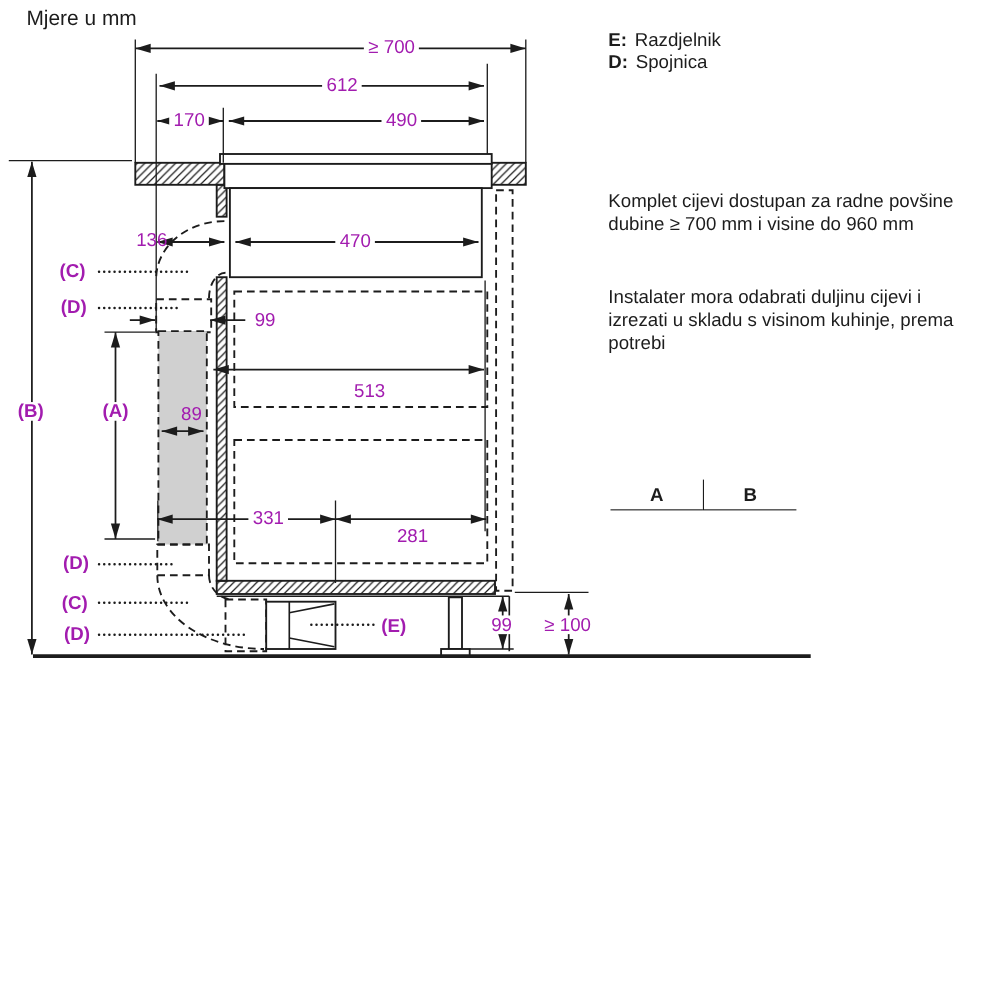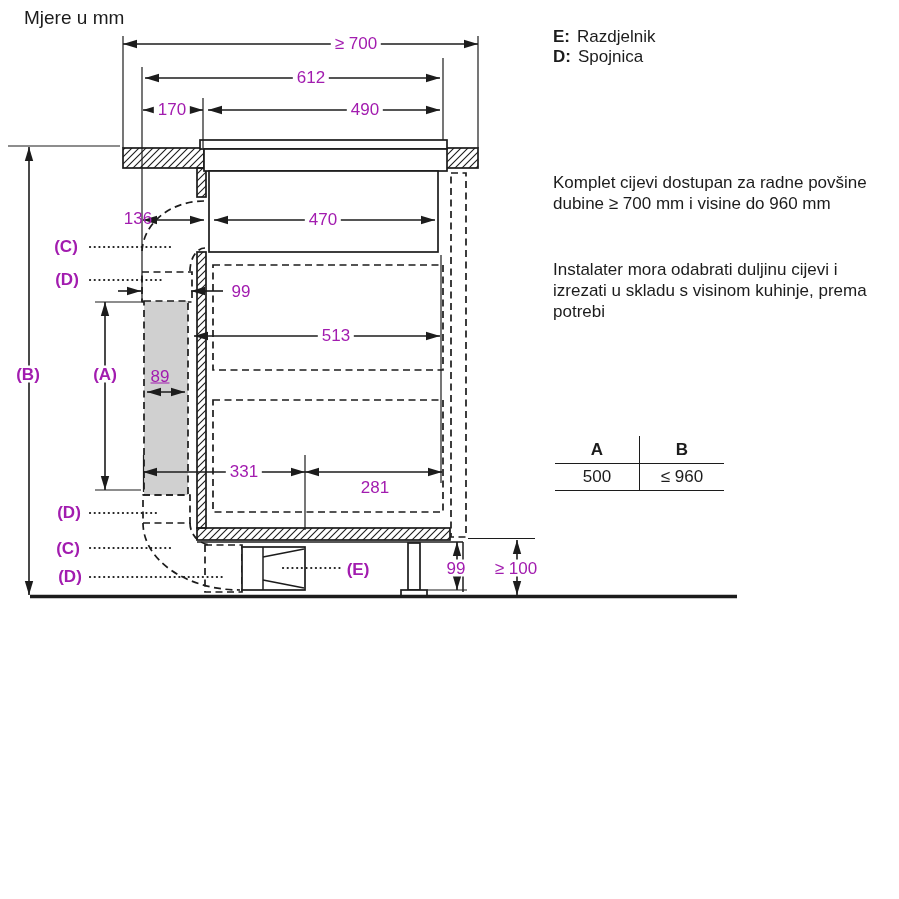--- a/index.html
+++ b/index.html
@@ -122,22 +122,22 @@
 
   <div class="title">Mjere u mm</div>
 
   <div class="lbl bg" style="left:356px;top:43px;">≥ 700</div>
   <div class="lbl bg" style="left:311px;top:77px;">612</div>
   <div class="lbl bg" style="left:172px;top:109px;">170</div>
   <div class="lbl bg" style="left:365px;top:109px;">490</div>
   <div class="lbl" style="left:117px;top:218px;margin-left:21px;">136</div>
   <div class="lbl bg" style="left:323px;top:219px;">470</div>
   <div class="lbl" style="left:241px;top:291px;">99</div>
-  <div class="lbl bg" style="left:336px;top:335px;">513</div>
-  <div class="lbl" style="left:160px;top:376px;text-decoration:underline;">89</div>
+  <div class="lbl bg" style="left:336px;top:355px;">513</div>
+  <div class="lbl" style="left:174px;top:376px;">89</div>
   <div class="lbl bg" style="left:244px;top:471px;">331</div>
   <div class="lbl bg" style="left:375px;top:471px;margin-top:16px;">281</div>
   <div class="lbl bg" style="left:456px;top:568px;">99</div>
   <div class="lbl bg" style="left:516px;top:568px;">≥ 100</div>
 
   <div class="lbl callout bg" style="left:28px;top:374px;">(B)</div>
   <div class="lbl callout bg" style="left:105px;top:374px;">(A)</div>
   <div class="lbl callout" style="left:66px;top:246px;">(C)</div>
   <div class="lbl callout" style="left:67px;top:279px;">(D)</div>
   <div class="lbl callout" style="left:69px;top:512px;">(D)</div>
@@ -154,20 +154,16 @@
   <div id="note2" class="note">Instalater mora odabrati duljinu cijevi i izrezati u skladu s visinom kuhinje, prema potrebi</div>
 
   <table class="spec">
     <thead>
       <tr>
         <th class="c1">A</th>
         <th>B</th>
       </tr>
     </thead>
     <tbody>
-      <tr class="r1">
-        <td class="c1">500</td>
-        <td>≤ 960</td>
-      </tr>
     </tbody>
   </table>
 
 </div>
 
 </body></html>

